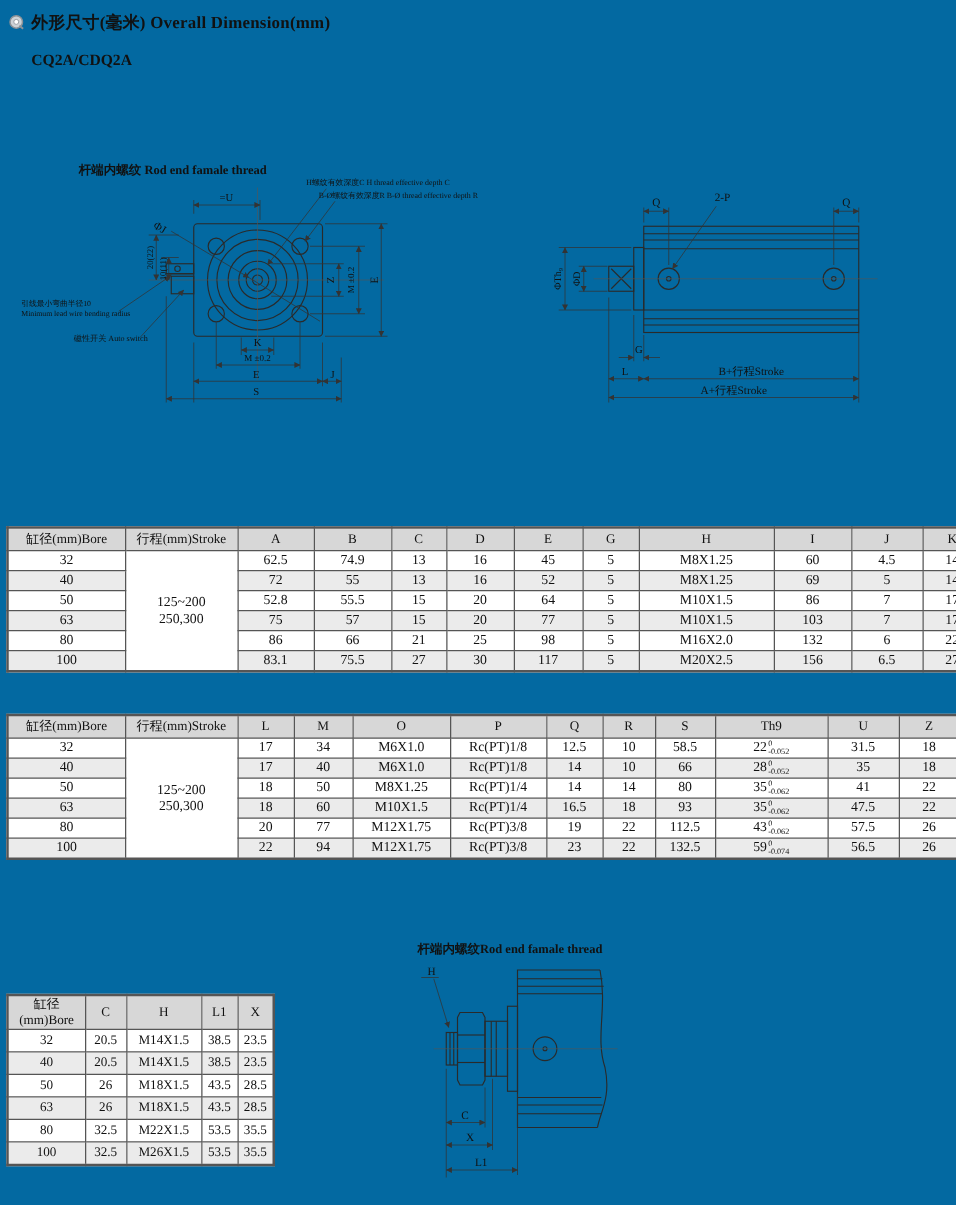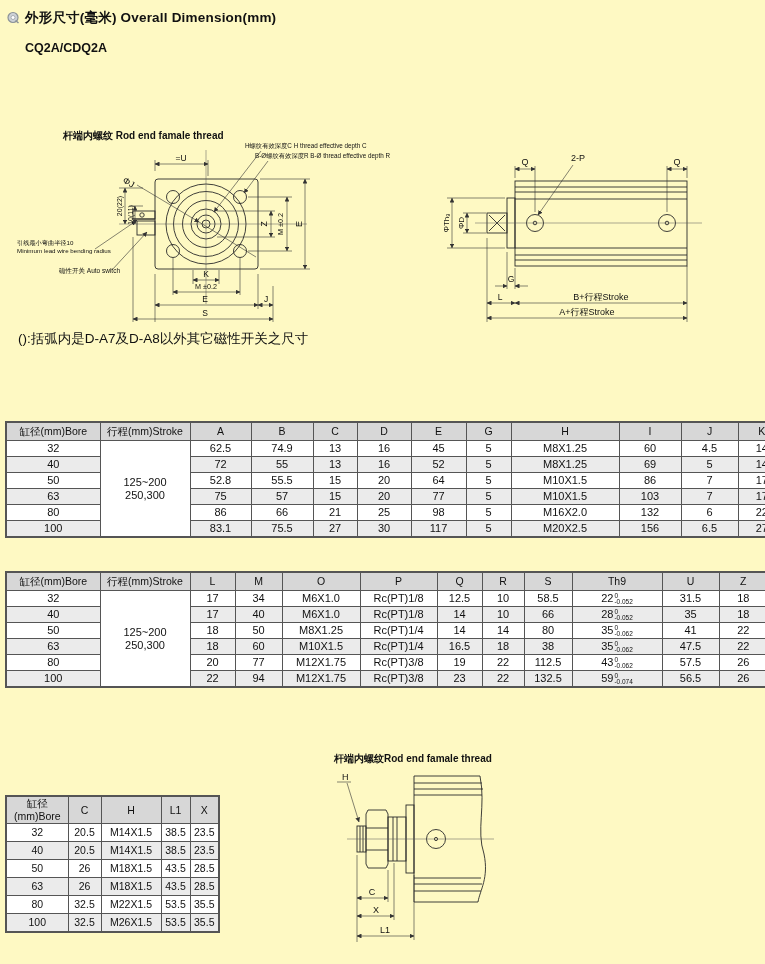--- a/index.html
+++ b/index.html
@@ -1,17 +1,17 @@
 <!DOCTYPE html>
 <html><head>
 <meta charset="utf-8">
 <style>
   html,body{margin:0;padding:0;background:#fff;}
-  #page{position:relative;width:765px;height:964px;background:#fef9c3;
-        font-family:Liberation Sans, sans-serif;color:#111;overflow:hidden;}
+  #page{position:relative;width:765px;height:964px;background:#0369a1;
+        font-family:Liberation Serif, serif;color:#111;overflow:hidden;}
   .hdr{position:absolute;left:6px;top:9px;display:flex;align-items:center;gap:5px;}
   .htitle{font-size:13.5px;font-weight:bold;letter-spacing:.2px;}
   .model{position:absolute;left:25px;top:41px;font-size:12.5px;font-weight:bold;}
   .note{position:absolute;left:18px;top:330px;font-size:13.5px;line-height:17px;color:#111;}
   svg{position:absolute;overflow:visible;}
   #svg-front{left:15px;top:124px;}
   #svg-side{left:430px;top:148px;}
   #svg-rod{left:332px;top:750px;}
   svg text{fill:#111;}
   .oln{stroke:#2a2a2a;fill:none;stroke-width:.9;}
@@ -192,21 +192,20 @@
       <text x="19" y="75" font-size="8" transform="rotate(-90 19 75)" text-anchor="middle">ΦTh₉</text>
       <text x="34" y="75" font-size="8" transform="rotate(-90 34 75)" text-anchor="middle">ΦD</text>
       <text x="81" y="134" font-size="8.5" text-anchor="middle">G</text>
       <text x="70" y="152" font-size="8.5" text-anchor="middle">L</text>
       <text x="171" y="152" text-anchor="middle">B+行程Stroke</text>
       <text x="157" y="167" text-anchor="middle">A+行程Stroke</text>
     </g>
   </svg>
 
   <div class="note">
-    <div>():括弧内是D-A7及D-A8以外其它磁性开关之尺寸</div>
   </div>
 
   <table id="t1" class="dimt">
     <colgroup>
       <col style="width:94px">
         <col style="width:90px">
         <col style="width:61px">
         <col style="width:62px">
       <col style="width:44px">
         <col style="width:54px">
@@ -391,21 +390,21 @@
           <td>22</td>
         </tr>
         <tr>
           <td>63</td>
           <td>18</td>
           <td>60</td>
           <td>M10X1.5</td>
           <td>Rc(PT)1/4</td>
           <td>16.5</td>
           <td>18</td>
-          <td>38</td>
+          <td>93</td>
           <td>35<span class="tol"><div>0</div><div>-0.062</div></span></td>
           <td>47.5</td>
           <td>22</td>
         </tr>
         <tr>
           <td>80</td>
           <td>20</td>
           <td>77</td>
           <td>M12X1.75</td>
           <td>Rc(PT)3/8</td>

